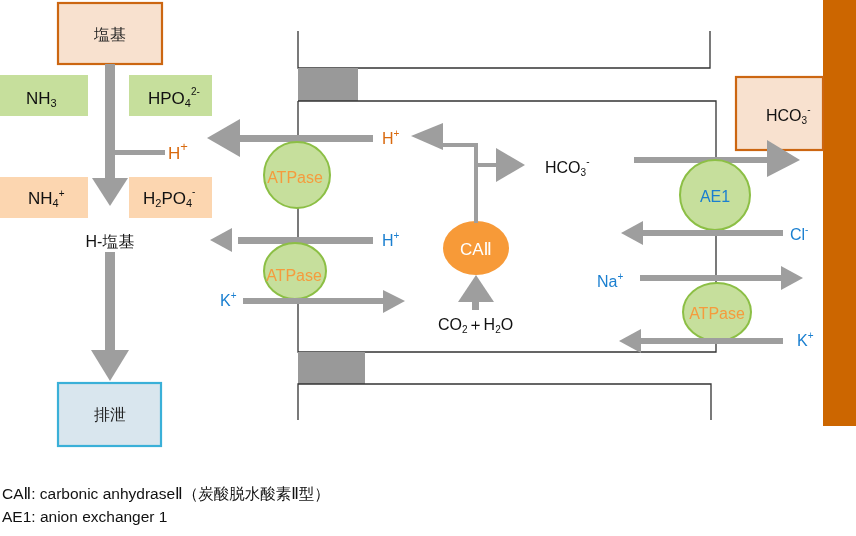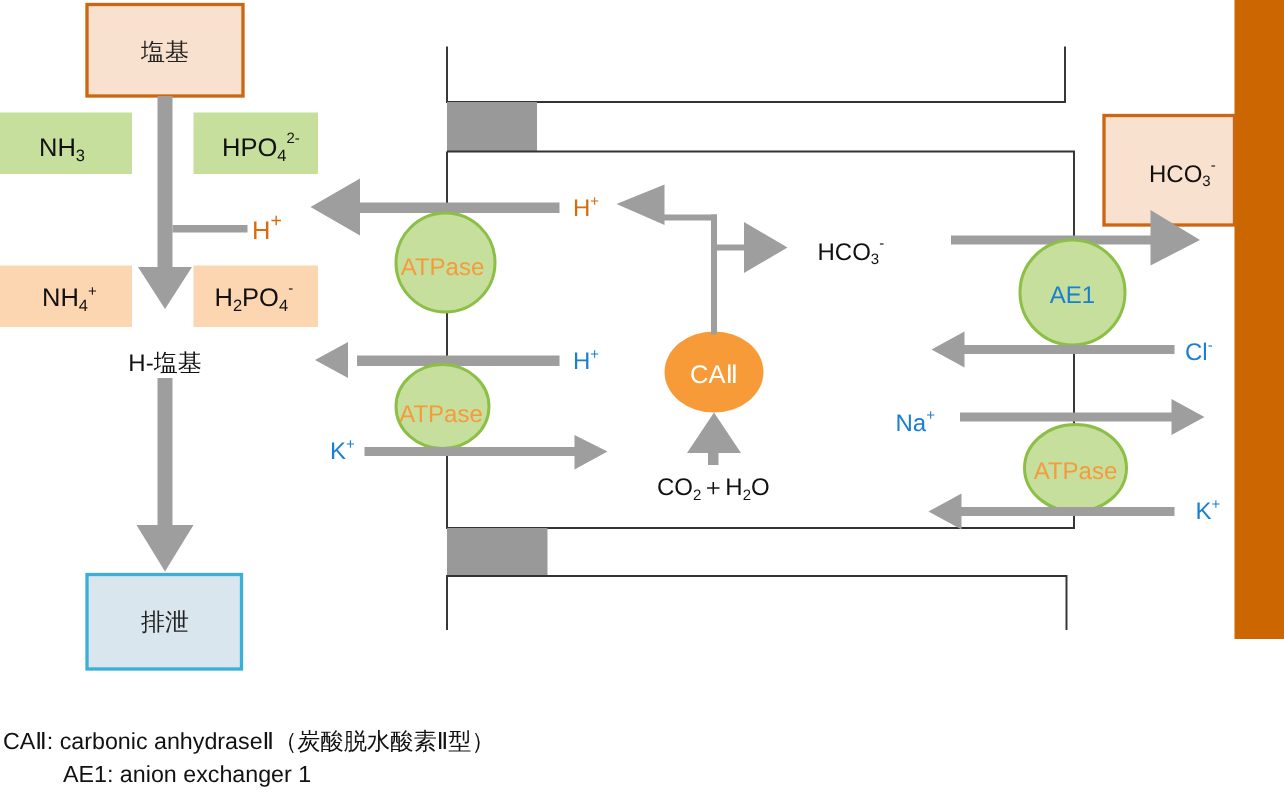--- a/index.html
+++ b/index.html
@@ -100,13 +100,13 @@
   <rect x="640" y="275" width="143" height="6" fill="#9e9e9e"></rect>
   <polygon points="781,266 803,278 781,290" fill="#9e9e9e"></polygon>
   <ellipse cx="717" cy="312" rx="34" ry="29" fill="#c6df9c" stroke="#8cbf45" stroke-width="2"></ellipse>
   <text class="t" x="717" y="319" font-size="16" text-anchor="middle" fill="#f59b3d">ATPase</text>
   <rect x="640" y="338" width="143" height="6" fill="#9e9e9e"></rect>
   <polygon points="619,341 641,329 641,353" fill="#9e9e9e"></polygon>
   <text class="t" x="797" y="346" font-size="16" fill="#1a7fd0"><tspan>K</tspan><tspan font-size="10" dy="-7">+</tspan></text>
 </svg>
 
 <div class="legend" style="top:484px;text-align:center;">CAⅡ: carbonic anhydraseⅡ（炭酸脱水酸素Ⅱ型）</div>
-<div class="legend" style="top:508px;margin-left:40px;">AE1: anion exchanger 1</div>
+<div class="legend" style="top:508px;">AE1: anion exchanger 1</div>
 
 </body></html>

